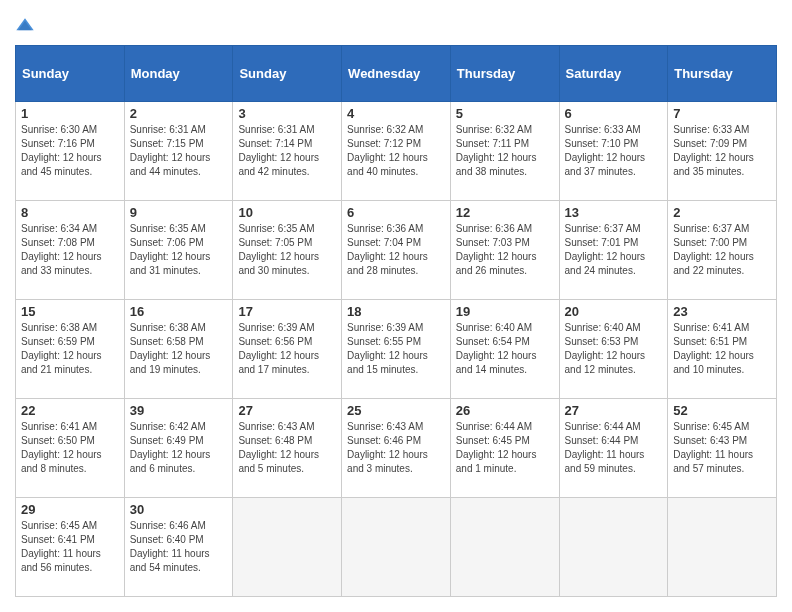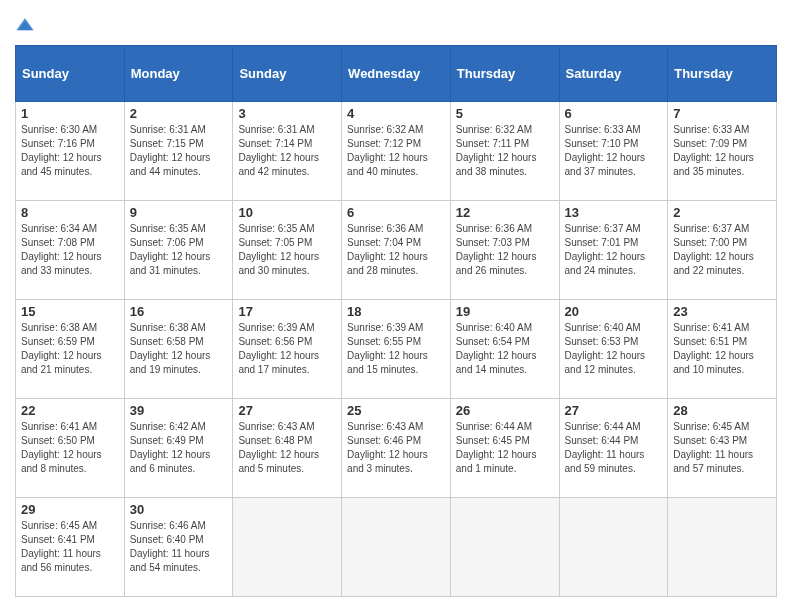--- a/index.html
+++ b/index.html
@@ -146,21 +146,21 @@
           <td><span class="day-num">20</span><span class="cell-text">Sunrise: 6:40 AM<br>Sunset: 6:53 PM<br>Daylight: 12 hours<br>and 12 minutes.</span></td>
           <td><span class="day-num">23</span><span class="cell-text">Sunrise: 6:41 AM<br>Sunset: 6:51 PM<br>Daylight: 12 hours<br>and 10 minutes.</span></td>
         </tr>
         <tr>
           <td><span class="day-num">22</span><span class="cell-text">Sunrise: 6:41 AM<br>Sunset: 6:50 PM<br>Daylight: 12 hours<br>and 8 minutes.</span></td>
           <td><span class="day-num">39</span><span class="cell-text">Sunrise: 6:42 AM<br>Sunset: 6:49 PM<br>Daylight: 12 hours<br>and 6 minutes.</span></td>
           <td><span class="day-num">27</span><span class="cell-text">Sunrise: 6:43 AM<br>Sunset: 6:48 PM<br>Daylight: 12 hours<br>and 5 minutes.</span></td>
           <td><span class="day-num">25</span><span class="cell-text">Sunrise: 6:43 AM<br>Sunset: 6:46 PM<br>Daylight: 12 hours<br>and 3 minutes.</span></td>
           <td><span class="day-num">26</span><span class="cell-text">Sunrise: 6:44 AM<br>Sunset: 6:45 PM<br>Daylight: 12 hours<br>and 1 minute.</span></td>
           <td><span class="day-num">27</span><span class="cell-text">Sunrise: 6:44 AM<br>Sunset: 6:44 PM<br>Daylight: 11 hours<br>and 59 minutes.</span></td>
-          <td><span class="day-num">28</span><span class="cell-text">Sunrise: 6:45 AM<br>Sunset: 6:43 PM<br>Daylight: 11 hours<br>and 57 minutes.</span></td>
+          <td><span class="day-num">52</span><span class="cell-text">Sunrise: 6:45 AM<br>Sunset: 6:43 PM<br>Daylight: 11 hours<br>and 57 minutes.</span></td>
         </tr>
         <tr>
           <td><span class="day-num">29</span><span class="cell-text">Sunrise: 6:45 AM<br>Sunset: 6:41 PM<br>Daylight: 11 hours<br>and 56 minutes.</span></td>
           <td><span class="day-num">30</span><span class="cell-text">Sunrise: 6:46 AM<br>Sunset: 6:40 PM<br>Daylight: 11 hours<br>and 54 minutes.</span></td>
           <td class="empty"></td>
           <td class="empty"></td>
           <td class="empty"></td>
           <td class="empty"></td>
           <td class="empty"></td>
         </tr>

